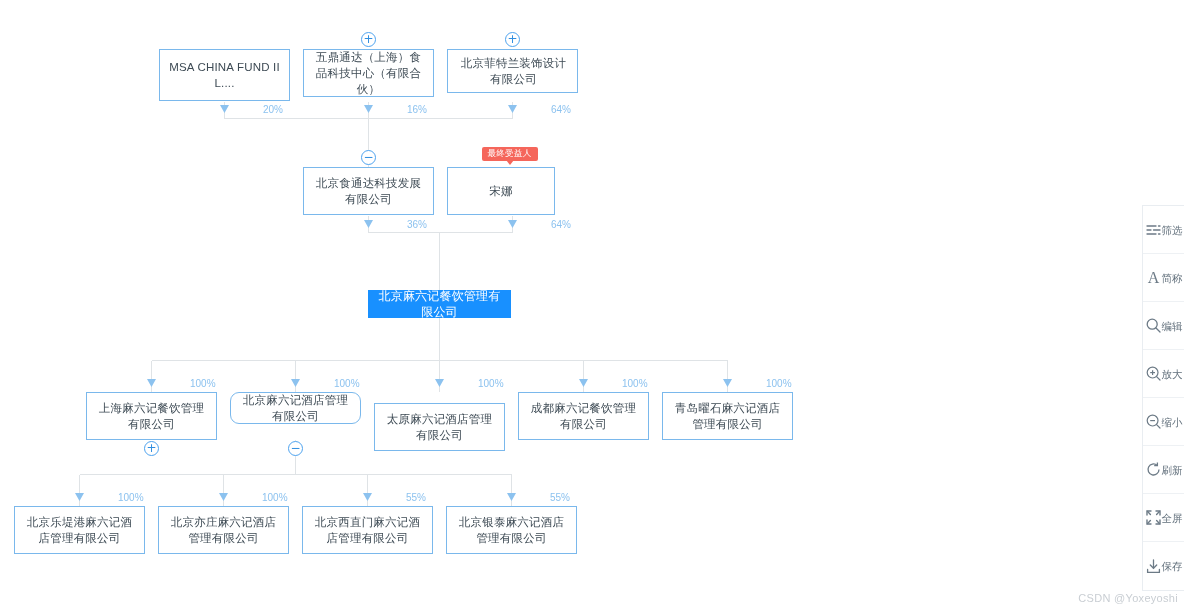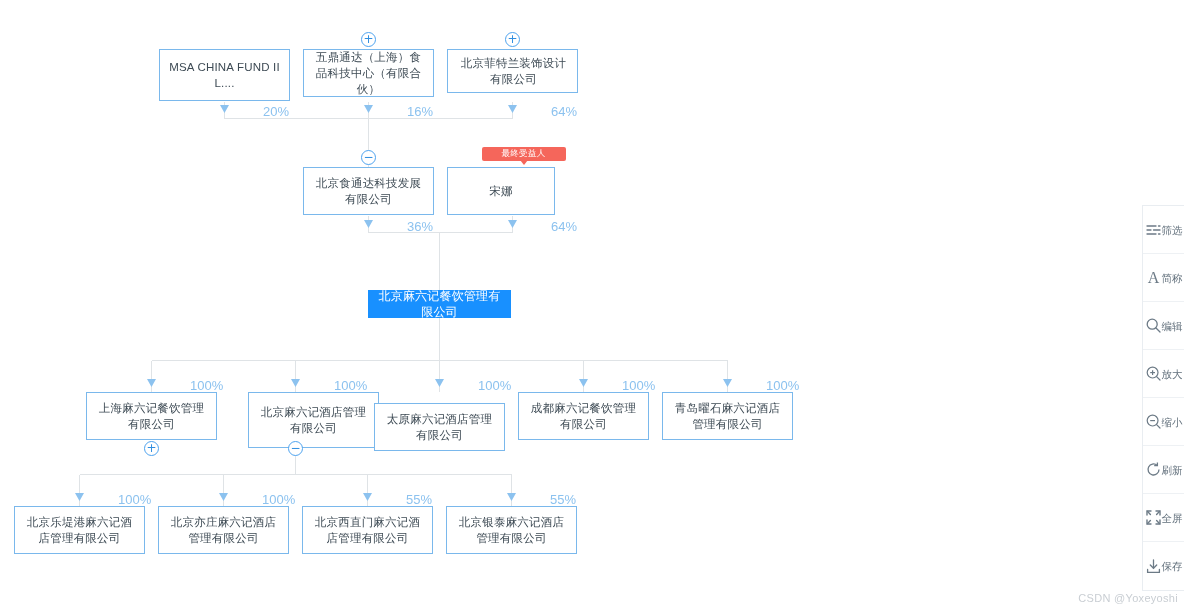--- a/index.html
+++ b/index.html
@@ -54,37 +54,37 @@
     justify-content: center;
     cursor: pointer;
     z-index: 6;
     font-family: "DejaVu Sans", sans-serif;
   }
   .toggle span { display: block; margin-top: -1px; }
 
   
   .pct {
     position: absolute;
-    font-size: 13px;
+    font-size: 10px;
     color: #8cc2ef;
     white-space: nowrap;
     z-index: 5;
     font-family: "Liberation Sans", sans-serif;
     padding-left: 35px;
   }
 
   
   .badge {
     position: absolute;
     background: #f5665b;
     color: #ffffff;
     font-size: 8.5px;
     line-height: 13px;
     height: 14px;
-    padding: 0 20px;
+    padding: 0 6px;
     border-radius: 2px;
     white-space: nowrap;
     z-index: 7;
     letter-spacing: .3px;
     text-align: right;
   }
   .badge::after {
     content: "";
     position: absolute;
     left: 50%; bottom: -4px;
@@ -198,21 +198,21 @@
       </div>
       <div class="node" style="left: 447px; top: 167px; width: 108px; height: 48px;">
         <span class="label">宋娜</span>
       </div>
       <div class="node highlight" style="left: 368px; top: 290px; width: 143px; height: 28px;">
         <span class="label">北京麻六记餐饮管理有限公司</span>
       </div>
       <div class="node" style="left: 86px; top: 392px; width: 131px; height: 48px;">
         <span class="label">上海麻六记餐饮管理有限公司</span>
       </div>
-      <div class="node" style="left: 248px; top: 392px; width: 131px; height: 56px;">
+      <div class="node" style="left: 230px; top: 392px; width: 131px; height: 32px; border-radius: 9px;">
         <span class="label">北京麻六记酒店管理有限公司</span>
       </div>
       <div class="node" style="left: 374px; top: 403px; width: 131px; height: 48px;">
         <span class="label">太原麻六记酒店管理有限公司</span>
       </div>
       <div class="node" style="left: 518px; top: 392px; width: 131px; height: 48px;">
         <span class="label">成都麻六记餐饮管理有限公司</span>
       </div>
       <div class="node" style="left: 662px; top: 392px; width: 131px; height: 48px;">
         <span class="label">青岛曜石麻六记酒店管理有限公司</span>

